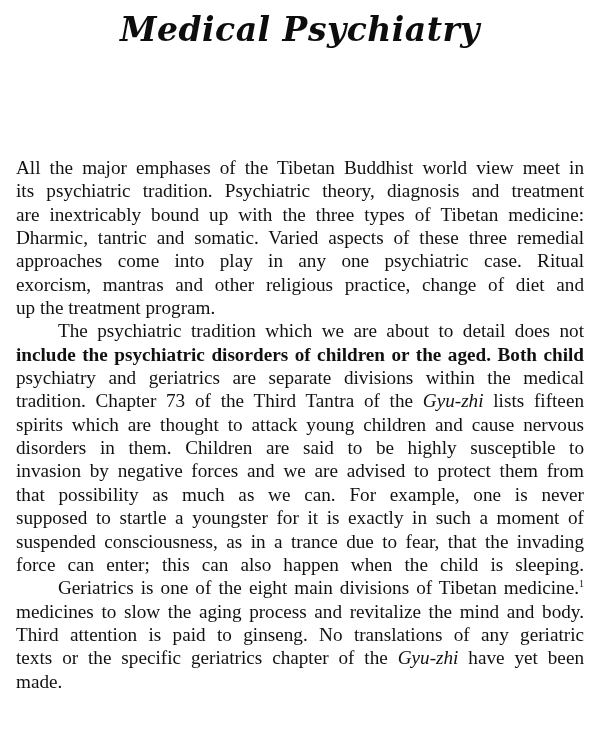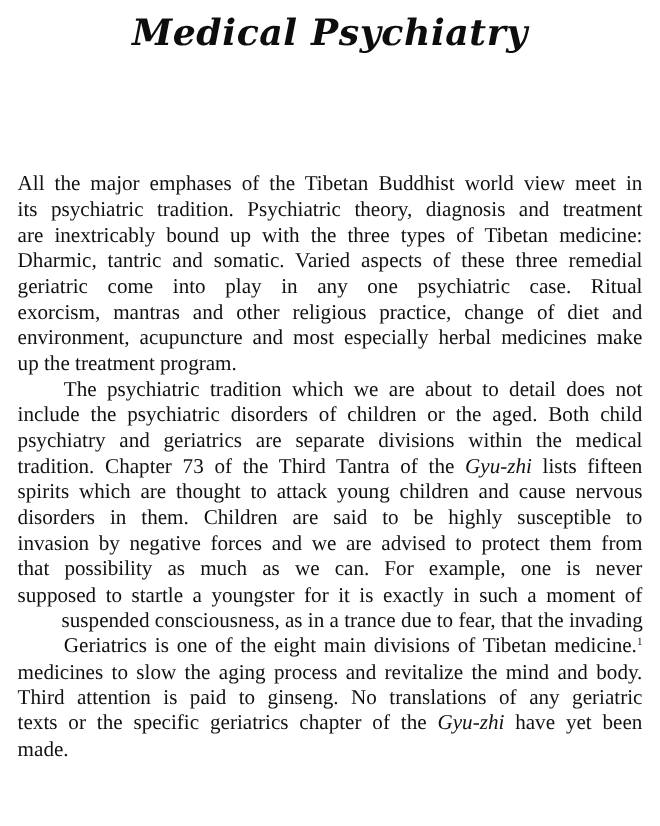--- a/index.html
+++ b/index.html
@@ -74,37 +74,37 @@
 <div class="page">
   <h1 class="title">Medical Psychiatry</h1>
 
   <div class="body-text" id="body-text">
 
     <div>
       <span class="line"><span style="white-space: nowrap; word-spacing: 0px;">All the major emphases of the Tibetan Buddhist world view meet in</span></span>
       <span class="line"><span style="white-space: nowrap; word-spacing: 0px;">its psychiatric tradition. Psychiatric theory, diagnosis and treatment</span></span>
       <span class="line"><span style="white-space: nowrap; word-spacing: 0px;">are inextricably bound up with the three types of Tibetan medicine:</span></span>
       <span class="line"><span style="white-space: nowrap; word-spacing: 0px;">Dharmic, tantric and somatic. Varied aspects of these three remedial</span></span>
-      <span class="line"><span style="white-space: nowrap; word-spacing: 0px;">geriatric come into play in any one psychiatric case. Ritual</span></span>
+      <span class="line"><span style="white-space: nowrap; word-spacing: 0px;">approaches come into play in any one psychiatric case. Ritual</span></span>
       <span class="line"><span style="white-space: nowrap; word-spacing: 0px;">exorcism, mantras and other religious practice, change of diet and</span></span>
-      <span class="line"><span style="white-space: nowrap; word-spacing: 0px;">environment, acupuncture and most especially herbal medicines make</span></span>
       <span class="line last">up the treatment program.</span>
     </div>
 
     <div>
       <span class="line indent"><span style="white-space: nowrap; word-spacing: 0px;">The psychiatric tradition which we are about to detail does not</span></span>
-      <span class="line"><span style="white-space: nowrap; word-spacing: 0px;">include the psychiatric disorders of children or the aged. Both child</span></span>
+      <span class="line"><span style="white-space: nowrap; word-spacing: 0px; font-weight: bold;">include the psychiatric disorders of children or the aged. Both child</span></span>
       <span class="line"><span style="white-space: nowrap; word-spacing: 0px;">psychiatry and geriatrics are separate divisions within the medical</span></span>
       <span class="line"><span style="white-space: nowrap; word-spacing: 0px;"><span>tradition. Chapter 73 of the Third Tantra of the </span><span class="it">Gyu-zhi</span><span> lists fifteen</span></span></span>
       <span class="line"><span style="white-space: nowrap; word-spacing: 0px;">spirits which are thought to attack young children and cause nervous</span></span>
       <span class="line"><span style="white-space: nowrap; word-spacing: 0px; margin-top: 33px;">disorders in them. Children are said to be highly susceptible to</span></span>
       <span class="line"><span style="white-space: nowrap; word-spacing: 0px;">invasion by negative forces and we are advised to protect them from</span></span>
       <span class="line"><span style="white-space: nowrap; word-spacing: 0px;">that possibility as much as we can. For example, one is never</span></span>
       <span class="line"><span style="white-space: nowrap; word-spacing: 0px;">supposed to startle a youngster for it is exactly in such a moment of</span></span>
-      <span class="line"><span style="white-space: nowrap; word-spacing: 0px; margin-left: 40px;">suspended consciousness, as in a trance due to fear, that the invading</span></span>
+      <span class="line"><span style="white-space: nowrap; word-spacing: 0px;">suspended consciousness, as in a trance due to fear, that the invading</span></span>
+      <span class="line"><span style="white-space: nowrap; word-spacing: 0px;">force can enter; this can also happen when the child is sleeping.</span></span>
     </div>
 
     <div>
       <span class="line indent"><span style="white-space: nowrap; word-spacing: 0px;"><span>Geriatrics is one of the eight main divisions of Tibetan medicine.</span><sup>1</sup></span></span>
       <span class="line"><span style="white-space: nowrap; word-spacing: 0px;">medicines to slow the aging process and revitalize the mind and body.</span></span>
       <span class="line"><span style="white-space: nowrap; word-spacing: 0px;">Third attention is paid to ginseng. No translations of any geriatric</span></span>
       <span class="line"><span style="white-space: nowrap; word-spacing: 0px;"><span>texts or the specific geriatrics chapter of the </span><span class="it">Gyu-zhi</span><span> have yet been</span></span></span>
       <span class="line last">made.</span>
     </div>
   </div>

